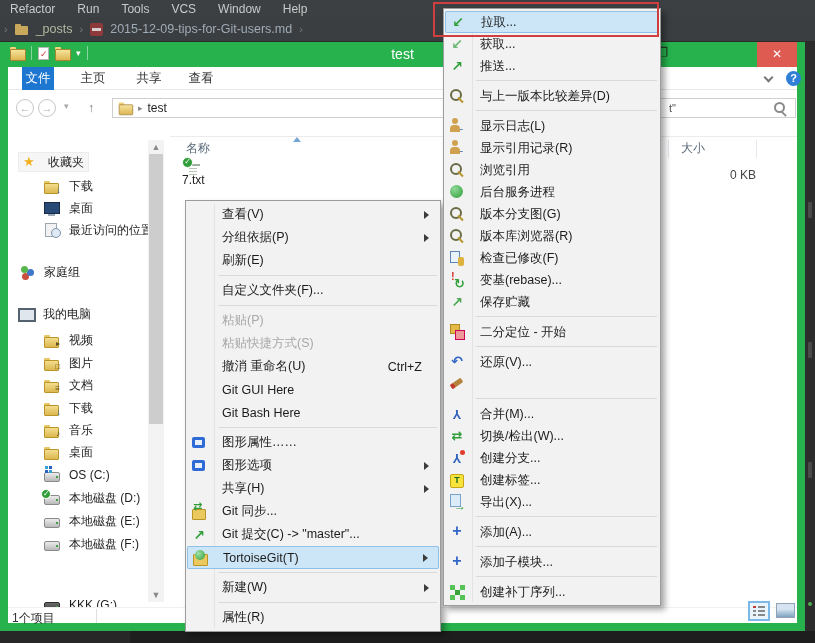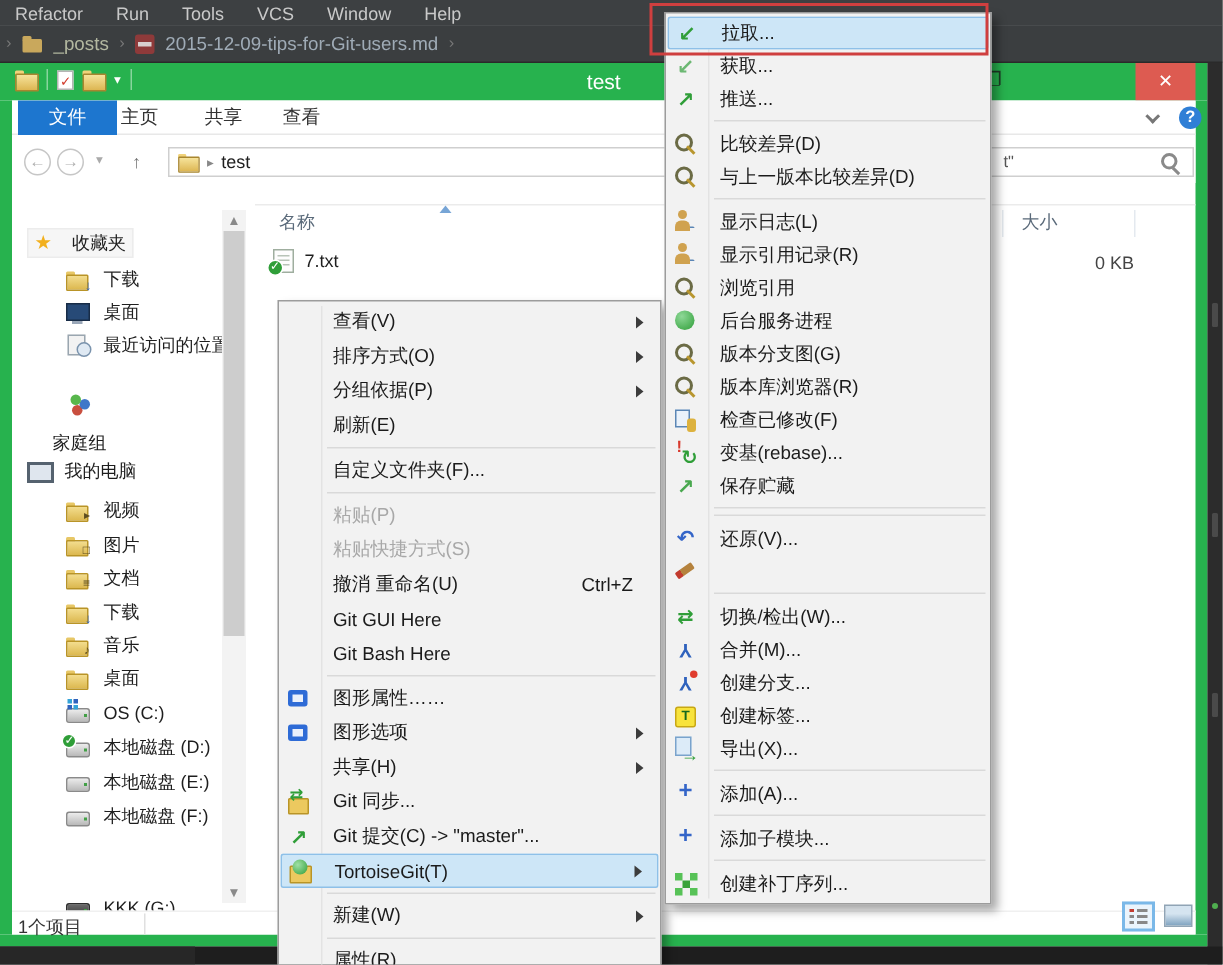--- a/index.html
+++ b/index.html
@@ -39,21 +39,21 @@
   .q-folder::after { content:""; position:absolute; left:0; top:2px; width:14px; height:10px; background:linear-gradient(#f6e39b,#ddb652); border:1px solid #a8862f; border-radius:1px; }
   .q-page { position:relative; width:11px; height:13px; background:#fff; border:1px solid #b5b5b5; }
   .q-page::after { content:"✓"; position:absolute; left:1px; top:1px; color:#d23c2e; font-size:9px; font-weight:bold; }
   .q-caret { color:#fff; font-size:9px; }
   .e-window-title { left:0; top:4px; width:805px; text-align:center; color:#fff; font-size:14px; }
   .win-btn { top:3px; color:#1e3b26; font-size:13px; text-align:center; }
   .btn-close { left:757px; top:0; width:40px; height:25px; background:#dd5b51; color:#fff; font-size:12px; line-height:25px; text-align:center; }
 
   .ribbon-row { left:8px; top:25px; width:789px; height:23px; background:#fff; border-bottom:1px solid #e8e8e8; }
   .rtab { position:absolute; top:0; height:23px; font-size:12.5px; line-height:23px; text-align:center; color:#333; }
-  .rtab-file { left:4px; width:66px; background:#1d76cf; color:#fff; }
+  .rtab-file { left:14px; width:32px; background:#1d76cf; color:#fff; }
   .ribbon-chevron { left:757px; top:7px; width:7px; height:7px; border-left:2px solid #777; border-bottom:2px solid #777; transform:rotate(-45deg); }
   .help-circle { left:778px; top:4px; width:15px; height:15px; border-radius:50%; background:#2f7fd6; }
   .help-circle::before { content:"?"; display:block; color:#fff; font-size:11px; font-weight:bold; text-align:center; line-height:15px; }
 
   .addr-row { left:8px; top:48px; width:789px; height:32px; background:#fff; }
   .nav-circle { position:absolute; top:9px; width:18px; height:18px; border:1px solid #c6c6c6; border-radius:50%; color:#b0b0b0; font-size:11px; text-align:center; line-height:16px; }
   .addr-updown { position:absolute; top:11px; color:#707070; font-size:12px; }
   .addr-box { position:absolute; left:104px; top:8px; width:450px; height:20px; border:1px solid #cfcfcf; background:#fff; display:flex; align-items:center; gap:5px; padding-left:5px; }
   .addr-box .q-folder { transform:scale(.9); }
   .addr-chev { color:#888; font-size:9px; }
@@ -89,21 +89,21 @@
   .ovl-chk::before { content:"✓"; position:absolute; left:1px; top:-1px; color:#fff; font-size:8px; }
   .nav-scrollbar { left:148px; top:98px; width:16px; height:462px; background:#f3f3f3; }
   .nav-scrollbar .sb-arrow { position:absolute; left:0; width:16px; text-align:center; color:#8a8a8a; font-size:9px; }
   .nav-scrollbar .sb-thumb { position:absolute; left:1px; top:14px; width:14px; height:270px; background:#cdcdcd; }
 
   
   .list-topline { left:170px; top:94px; width:627px; height:1px; background:#ebebeb; }
   .col-header { position:absolute; top:98px; font-size:12px; color:#5a6a7a; }
   .col-tick { position:absolute; top:98px; width:1px; height:18px; background:#e4e9ef; }
   .sort-arrow { left:293px; top:95px; width:0; height:0; border-left:4px solid transparent; border-right:4px solid transparent; border-bottom:5px solid #77a5d6; }
-  .file-row { left:182px; top:122px; height:20px; display:flex; align-items:center; gap:7px; }
+  .file-row { left:182px; top:122px; height:20px; display:flex; align-items:center; gap:7px;flex-direction:column; }
   .f-txt { position:relative; width:14px; height:16px; background:#fdfdfd; border:1px solid #9fae9f; }
   .f-txt::before { content:""; position:absolute; left:2px; top:3px; width:8px; height:1px; background:#b8c4b8; box-shadow:0 3px #b8c4b8, 0 6px #b8c4b8; }
   .f-chk { position:absolute; left:-5px; bottom:-3px; width:11px; height:11px; border-radius:50%; background:#2f9e38; border:1px solid #fff; }
   .f-chk::before { content:"✓"; position:absolute; left:1px; top:-1px; color:#fff; font-size:8px; font-weight:bold; }
   .file-name { font-size:12px; color:#1e1e1e; }
   .file-size { position:absolute; top:126px; font-size:12px; color:#444; }
 
   
   .status-bar { left:8px; top:565px; width:789px; height:16px; background:#fff; border-top:1px solid #f0f0f0; }
   .status-text { position:absolute; left:4px; top:2px; font-size:12px; color:#333; }
@@ -249,21 +249,21 @@
       <span>下载</span>
     </div>
     <div class="nav-item" style="left:44px;top:156px;">
       <span class="nico n-desktop"></span>
       <span>桌面</span>
     </div>
     <div class="nav-item" style="left:44px;top:178px;">
       <span class="nico n-recent"></span>
       <span>最近访问的位置</span>
     </div>
-    <div class="nav-item" style="left:35px;top:220px;flex-direction:column;">
+    <div class="nav-item" style="left:19px;top:220px;">
       <span class="nico n-homegroup"></span>
       <span>家庭组</span>
     </div>
     <div class="nav-item" style="left:18px;top:262px;">
       <span class="nico n-computer"></span>
       <span>我的电脑</span>
     </div>
     <div class="nav-item" style="left:44px;top:288px;">
       <span class="nico n-folder">
           <span class="ovl ovl-glyph">▸</span>
@@ -360,23 +360,20 @@
 
   <div class="abs ide-bottom-strip">
       <span class="seg"></span>
     </div>
 
   <div class="menu ctx-menu">
     <div class="mi sub">
         <span class="lab">查看(V)</span>
       </div>
     <div class="mi sub">
-        <span class="lab">排序方式(O)</span>
-      </div>
-    <div class="mi sub">
         <span class="lab">分组依据(P)</span>
       </div>
     <div class="mi">
         <span class="lab">刷新(E)</span>
       </div>
     <div class="msep"></div>
     <div class="mi">
         <span class="lab">自定义文件夹(F)...</span>
       </div>
     <div class="msep"></div>
@@ -439,24 +436,20 @@
         <span class="ico i-fetch"></span>
         <span class="lab">获取...</span>
       </div>
     <div class="mi">
         <span class="ico i-push"></span>
         <span class="lab">推送...</span>
       </div>
     <div class="msep"></div>
     <div class="mi">
         <span class="ico i-mag"></span>
-        <span class="lab">比较差异(D)</span>
-      </div>
-    <div class="mi">
-        <span class="ico i-mag"></span>
         <span class="lab">与上一版本比较差异(D)</span>
       </div>
     <div class="msep"></div>
     <div class="mi">
         <span class="ico i-person"></span>
         <span class="lab">显示日志(L)</span>
       </div>
     <div class="mi">
         <span class="ico i-person"></span>
         <span class="lab">显示引用记录(R)</span>
@@ -483,38 +476,42 @@
       </div>
     <div class="mi">
         <span class="ico i-rebase"></span>
         <span class="lab">变基(rebase)...</span>
       </div>
     <div class="mi">
         <span class="ico i-stash"></span>
         <span class="lab">保存贮藏</span>
       </div>
     <div class="msep"></div>
+    <div class="mi">
+        <span class="ico i-bisect"></span>
+        <span class="lab">二分定位 - 开始</span>
+      </div>
     <div class="msep"></div>
     <div class="mi">
         <span class="ico i-revert"></span>
         <span class="lab">还原(V)...</span>
       </div>
     <div class="mi">
         <span class="ico i-clean"></span>
       </div>
     <div class="msep"></div>
     <div class="mi">
+        <span class="ico i-merge"></span>
+        <span class="lab">合并(M)...</span>
+      </div>
+    <div class="mi">
         <span class="ico i-switch"></span>
         <span class="lab">切换/检出(W)...</span>
       </div>
     <div class="mi">
-        <span class="ico i-merge"></span>
-        <span class="lab">合并(M)...</span>
-      </div>
-    <div class="mi">
         <span class="ico i-branch"></span>
         <span class="lab">创建分支...</span>
       </div>
     <div class="mi">
         <span class="ico i-tag"></span>
         <span class="lab">创建标签...</span>
       </div>
     <div class="mi">
         <span class="ico i-export"></span>
         <span class="lab">导出(X)...</span>

